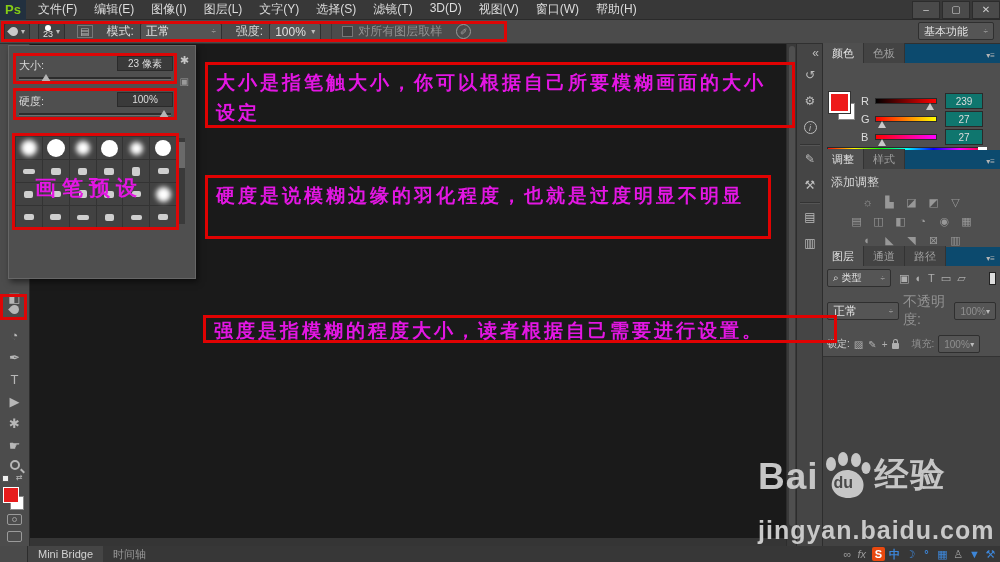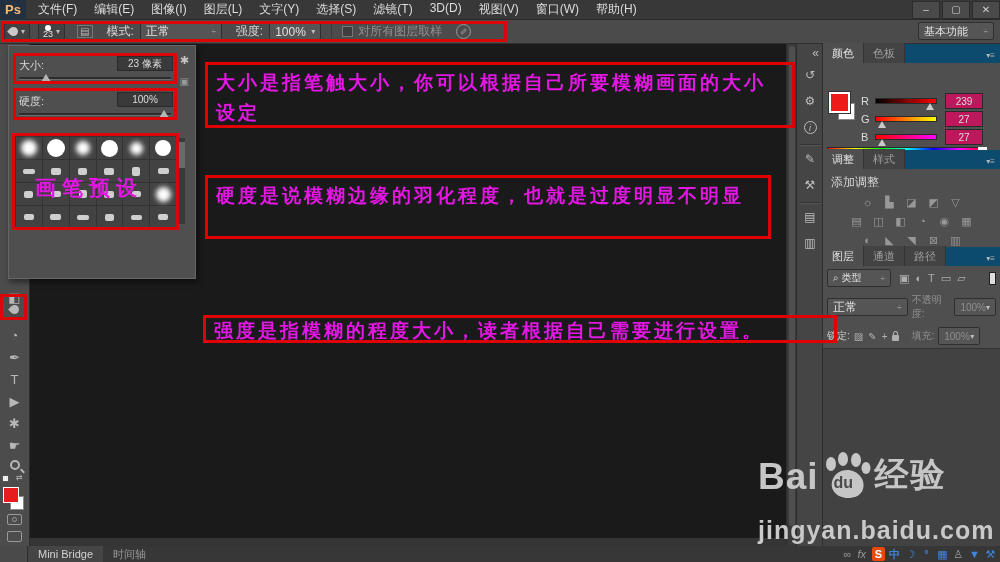--- a/index.html
+++ b/index.html
@@ -2,21 +2,21 @@
 <html><head>
 <meta charset="utf-8">
 <style>
   * { margin:0; padding:0; box-sizing:border-box; }
   html,body { width:1000px; height:562px; overflow:hidden; }
   body { font-family:"Liberation Sans","DejaVu Sans",sans-serif; font-size:12px; color:#d6d6d6; background:#4a4a4a; }
   #app { position:relative; width:1000px; height:562px; background:#4a4a4a; }
 
   
   .titlebar { position:absolute; left:0; top:0; width:1000px; height:20px; background:#383838; border-bottom:1px solid #2a2a2a; display:flex; align-items:center; }
-  .ps-logo { width:26px; height:20px; background:#22303f; color:#fdba74; font-weight:bold; font-size:13px; display:flex; align-items:center; justify-content:center; }
+  .ps-logo { width:26px; height:20px; background:#22303f; color:#84cc16; font-weight:bold; font-size:13px; display:flex; align-items:center; justify-content:center; }
   .menus { display:flex; gap:17px; margin-left:12px; }
   .menus span { color:#dcdcdc; font-size:12px; cursor:default; }
   .win-controls { margin-left:auto; display:flex; }
   .win-controls span { width:28px; height:18px; display:flex; align-items:center; justify-content:center; color:#cfcfcf; background:#4a4a4a; border:1px solid #2c2c2c; font-size:10px; margin-left:2px; }
 
   
   .optionsbar { position:absolute; left:0; top:20px; width:1000px; height:24px; background:#4b4b4b; border-bottom:1px solid #303030; display:flex; align-items:center; }
   .ob-item { display:flex; align-items:center; }
   .chip { background:#424242; border:1px solid #2f2f2f; border-radius:2px; height:18px; display:flex; align-items:center; padding:0 4px; gap:3px; }
   .drop-shape { width:9px; height:9px; background:#c9c9c9; border-radius:50% 50% 50% 0; transform:rotate(45deg); }
@@ -95,21 +95,21 @@
   .pmenu { margin-left:auto; color:#b5b5b5; font-size:8px; padding:0 5px 3px; }
   .pbody { background:#4f4f4f; }
 
   
   .fg2 { position:absolute; left:6px; top:29px; width:21px; height:21px; background:#ee1b1b; border:2px solid #fff; outline:1px solid #333; z-index:2; }
   .bg2 { position:absolute; left:15px; top:40px; width:17px; height:17px; background:#fff; border:1px solid #888; }
   .crow { position:absolute; left:38px; display:flex; align-items:center; }
   .crow .lbl { width:14px; color:#dcdcdc; font-size:11px; }
   .cbar { width:62px; height:6px; border:1px solid #2a2a2a; position:relative; }
   .cthumb { position:absolute; bottom:-7px; width:0; height:0; border-left:4px solid transparent; border-right:4px solid transparent; border-bottom:7px solid #c9c9c9; }
-  .cval { margin-left:8px; width:38px; height:16px; background:#be185d; border:1px solid #2a2a2a; color:#dcdcdc; font-size:10px; display:flex; align-items:center; justify-content:center; }
+  .cval { margin-left:8px; width:38px; height:16px; background:#0f766e; border:1px solid #2a2a2a; color:#dcdcdc; font-size:10px; display:flex; align-items:center; justify-content:center; }
   .spectrum { position:absolute; left:4px; top:84px; width:160px; height:14px; border:1px solid #2a2a2a;
     background:linear-gradient(to right,#f00,#ff0,#0f0,#0ff,#00f,#f0f,#f00); }
   .spec-cap { position:absolute; right:-1px; top:-1px; width:9px; height:14px; }
   .spec-cap .w { height:7px; background:#fff; } .spec-cap .b { height:7px; background:#000; }
 
   
   .addadj { padding:5px 8px 2px; color:#d6d6d6; font-size:12px; }
   .adjrow { display:flex; justify-content:center; gap:7px; padding:3px 0; }
   .adjrow span { width:15px; height:13px; color:#989898; font-size:11px; text-align:center; line-height:13px; }
 
@@ -471,21 +471,21 @@
               <span>▭</span>
               <span>▱</span>
             </div>
             <span class="fswitch"></span>
           </div>
           <div class="lrow">
             <div class="dd" style="width:88px">
               <span>正常</span>
               <span class="caret">÷</span>
             </div>
-            <span class="dim" style="font-size:10px">不透明度:</span>
+            <span class="dim" style="font-size:14px">不透明度:</span>
             <div class="dd graydd" style="width:42px;font-size:10px">
               <span>100%</span>
               <span class="caret">▾</span>
             </div>
           </div>
           <div class="lrow">
             <span style="font-size:10px;color:#cfcfcf">锁定:</span>
             <div class="lockicons">
               <span>▨</span>
               <span>✎</span>

